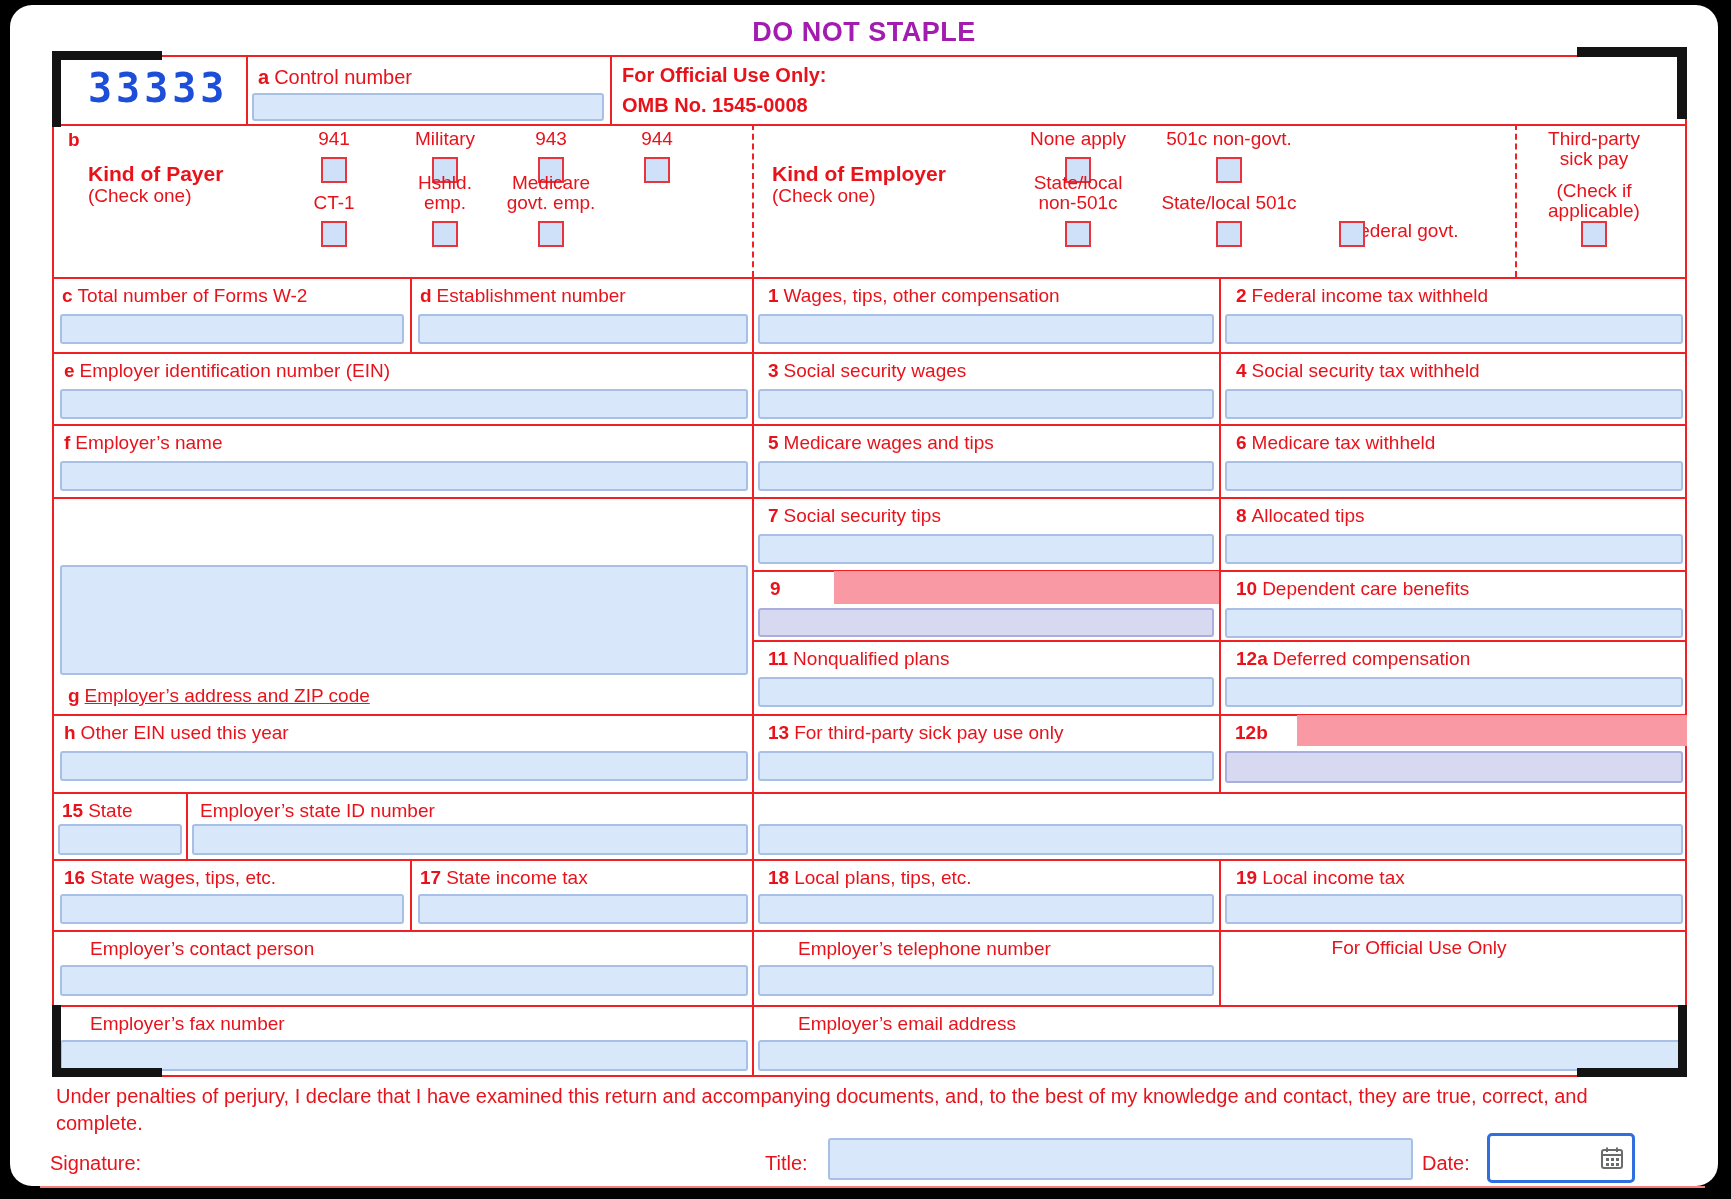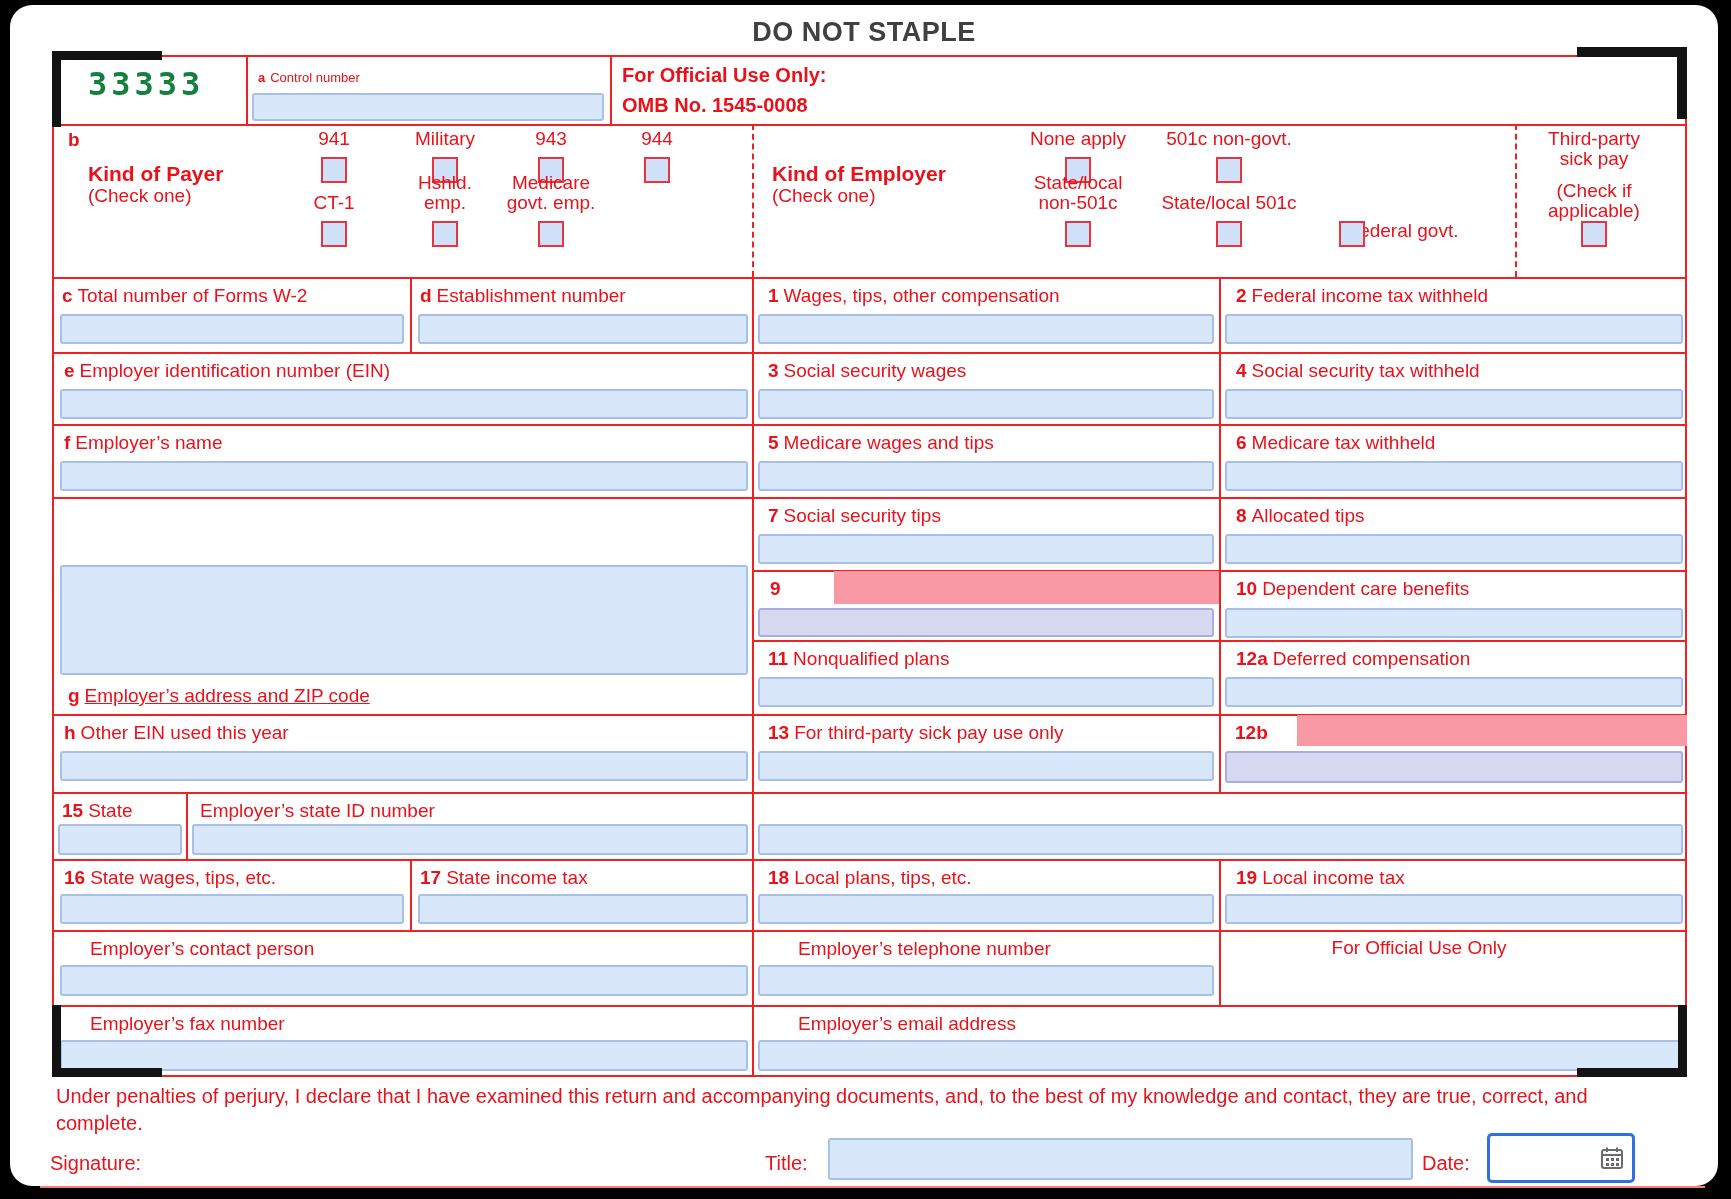--- a/index.html
+++ b/index.html
@@ -1,37 +1,37 @@
 <!DOCTYPE html>
 <html><head>
 <meta charset="utf-8">
 <style>
   html,body{margin:0;padding:0;}
   body{width:1731px;height:1199px;background:#000;position:relative;overflow:hidden;
        font-family:"Liberation Sans",sans-serif;}
   #page{position:absolute;left:10px;top:5px;width:1708px;height:1181px;background:#fff;border-radius:22px;}
   #staple{position:absolute;left:0;right:0;top:12px;text-align:center;font-size:27px;font-weight:bold;
-          color:#404040;letter-spacing:.5px;}
+          color:#a21caf;letter-spacing:.5px;}
   #form{position:absolute;left:42px;top:50px;width:1635px;height:1022px;
         border:2px solid #ef2125;box-sizing:border-box;}
   .hl{position:absolute;height:2px;background:#ef2125;}
   .vl{position:absolute;width:2px;background:#ef2125;}
   .vd{position:absolute;width:0;border-left:2px dashed #ef2125;}
   .lbl{position:absolute;color:#e8121b;font-size:19px;white-space:nowrap;line-height:21px;}
   .lbl b{margin-right:5px;}
   .b21{font-weight:bold;font-size:21px;margin-top:12px;}
   .b20{font-weight:bold;font-size:20px;}
   .cl{position:absolute;color:#e8121b;font-size:19px;white-space:nowrap;transform:translateX(-50%);line-height:20px;}
   .fld{position:absolute;background:#d9e7fa;border:2px solid #a8c0e6;border-radius:3px;box-sizing:border-box;}
   .lav{background:#d6d9ef;border-color:#a9aede;}
   .pink{position:absolute;background:#f899a3;}
   .cb{position:absolute;width:26px;height:26px;background:#cfe1f8;border:2px solid #e8343c;box-sizing:border-box;}
   .corner{position:absolute;background:#131313;}
   #code{position:absolute;left:34px;top:8px;font-family:"DejaVu Sans Mono",monospace;
-        font-size:32px;font-weight:bold;color:#15803d;letter-spacing:4px;}
+        font-size:40px;font-weight:bold;color:#1d4ed8;letter-spacing:4px;}
   #decl1,#decl2{position:absolute;left:46px;color:#e8121b;font-size:20px;white-space:nowrap;}
   .sigrow-lbl{position:absolute;color:#e8121b;font-size:20px;white-space:nowrap;}
   #sigField{position:absolute;left:138px;top:1129px;width:600px;height:49px;background:#d9e7fa;
             border:2px solid #9fb7de;border-radius:4px;box-sizing:border-box;
             display:flex;align-items:center;justify-content:center;gap:12px;}
   #sigField .sigtext{font-size:33px;color:#4c4c4c;}
   #titleField{position:absolute;left:818px;top:1133px;width:585px;height:42px;}
   #dateField{position:absolute;left:1477px;top:1128px;width:148px;height:50px;background:#fff;
              border:3px solid #2f6fe0;border-radius:5px;box-sizing:border-box;}
   #dateField svg{position:absolute;right:7px;top:50%;transform:translateY(-50%);}
@@ -62,21 +62,21 @@
     <div class="vd" style="left:698px;top:67px;height:153px;"></div>
     <div class="vd" style="left:1461px;top:67px;height:153px;"></div>
     <div class="vl" style="left:356px;top:220px;height:75px;"></div>
     <div class="vl" style="left:356px;top:802px;height:71px;"></div>
     <div class="vl" style="left:698px;top:220px;height:798px;"></div>
     <div class="vl" style="left:1165px;top:220px;height:515px;"></div>
     <div class="vl" style="left:1165px;top:802px;height:146px;"></div>
     <div class="vl" style="left:132px;top:735px;height:67px;"></div>
 
     <div id="code">33333</div>
-    <div class="lbl" style="left:204px;top:10px;font-size:13px;">
+    <div class="lbl" style="left:204px;top:10px;font-size:20px;">
       <b>a</b><span>Control number</span>
     </div>
     <div class="fld" style="left:198px;top:36px;width:352px;height:28px;"></div>
     <div class="lbl b20" style="left:568px;top:8px;">For Official Use Only:</div>
     <div class="lbl b20" style="left:568px;top:38px;">OMB No. 1545-0008</div>
 
     <div class="lbl" style="left:14px;top:72px;font-weight:bold;">b</div>
     <div class="lbl b21" style="left:34px;top:94px;">Kind of Payer</div>
     <div class="lbl" style="left:34px;top:128px;">(Check one)</div>
     <div class="cl" style="left:280px;top:72px;">941</div>

